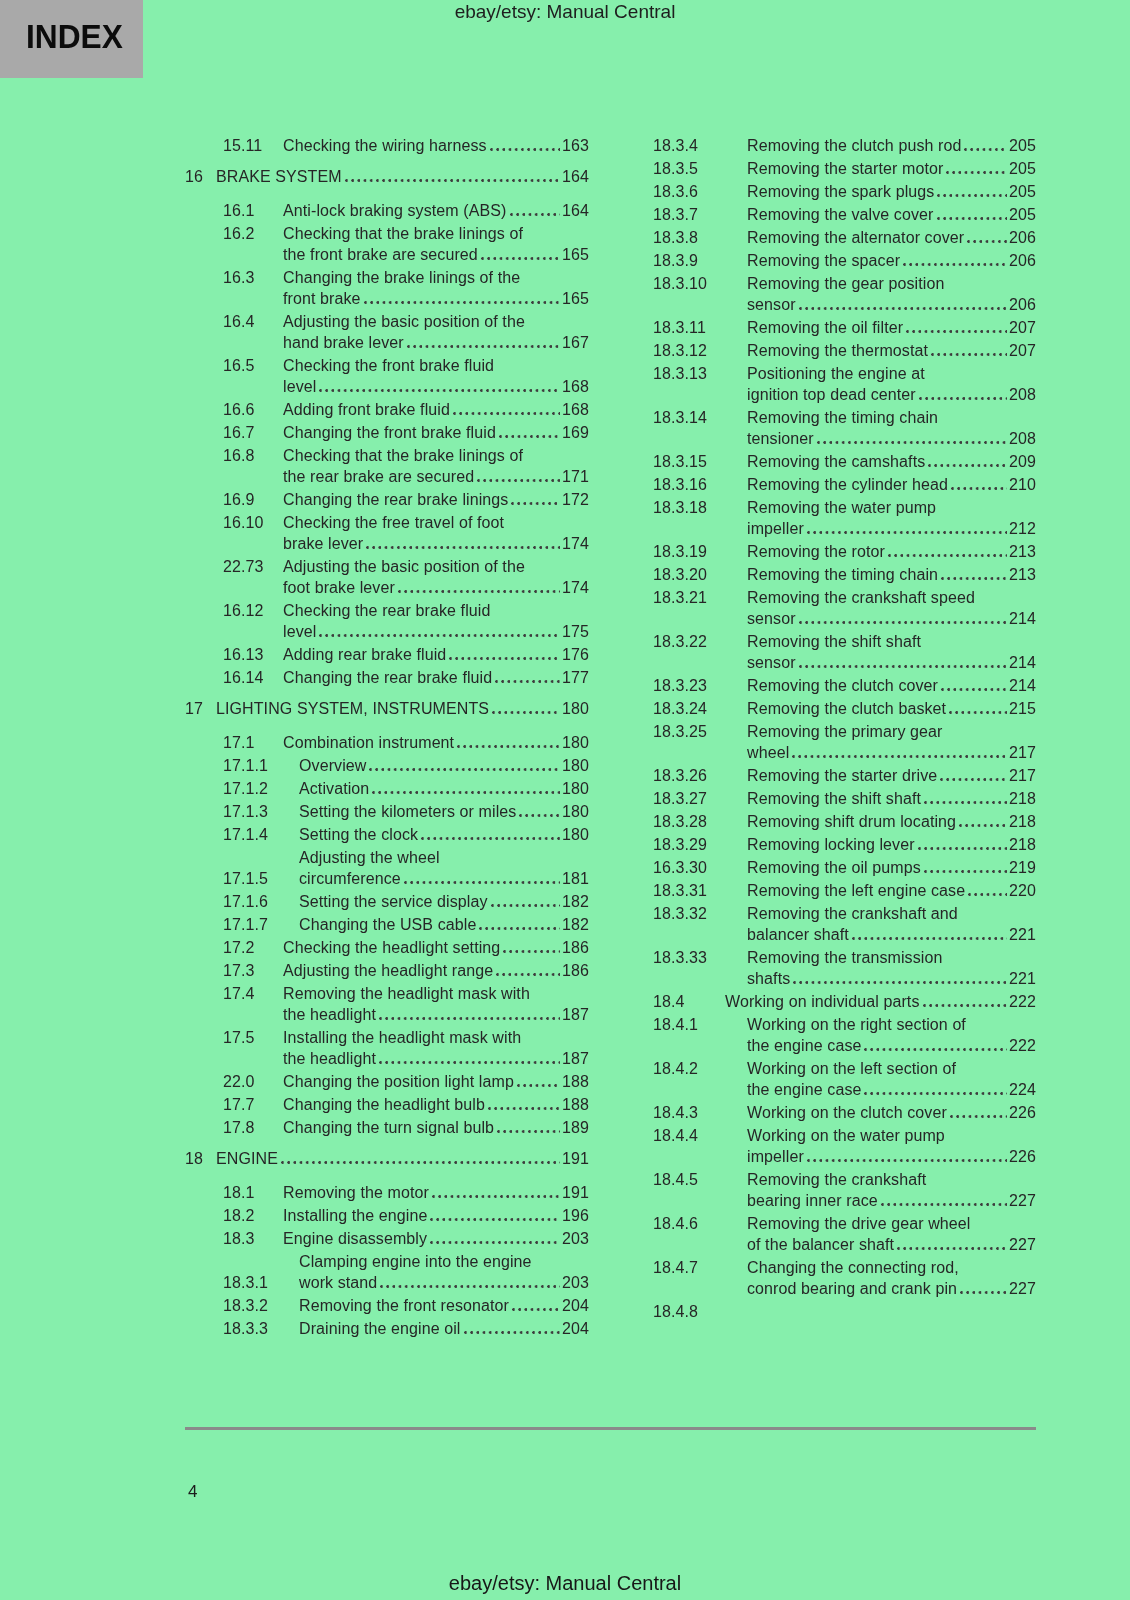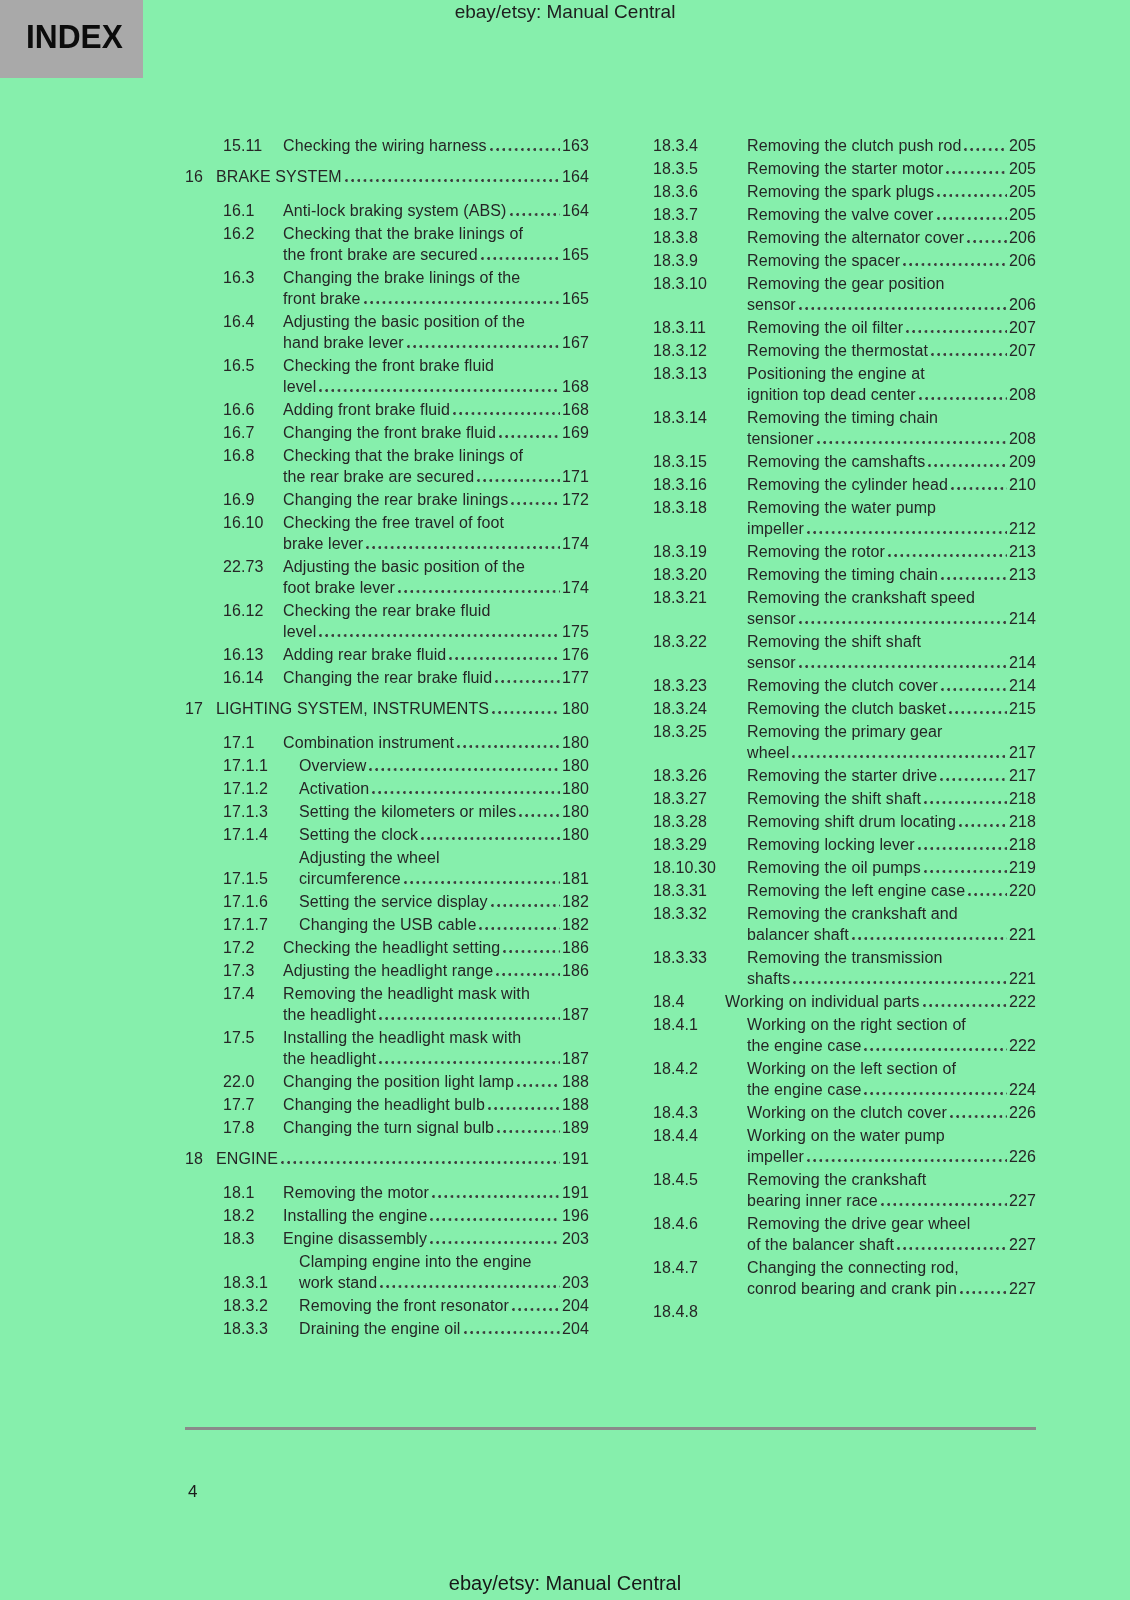--- a/index.html
+++ b/index.html
@@ -786,21 +786,21 @@
           <span class="toc-num">18.3.29</span>
           <div class="toc-body">
             <div class="toc-line">
               <span class="line-text">Removing locking lever</span>
               <span class="leader"></span>
               <span class="page-ref">218</span>
             </div>
           </div>
         </div>
         <div class="toc-entry level-3">
-          <span class="toc-num">18.10.30</span>
+          <span class="toc-num">16.3.30</span>
           <div class="toc-body">
             <div class="toc-line">
               <span class="line-text">Removing the oil pumps</span>
               <span class="leader"></span>
               <span class="page-ref">219</span>
             </div>
           </div>
         </div>
         <div class="toc-entry level-3">
           <span class="toc-num">18.3.31</span>

